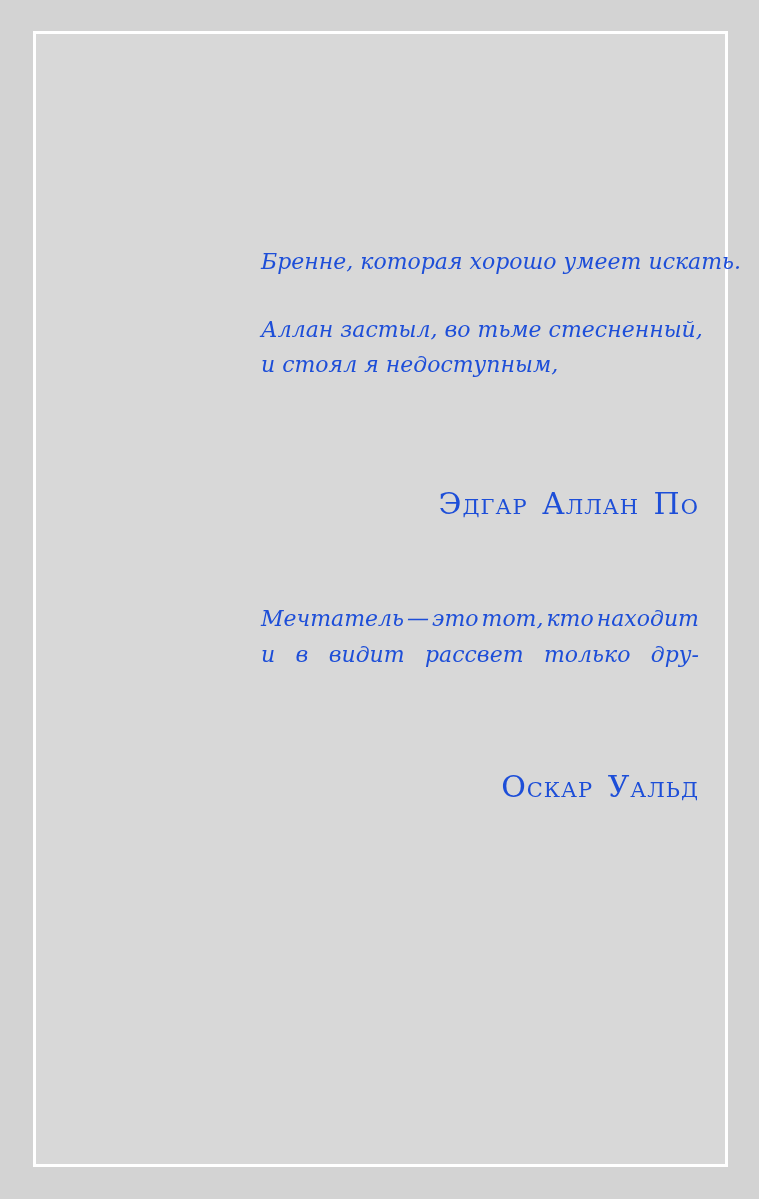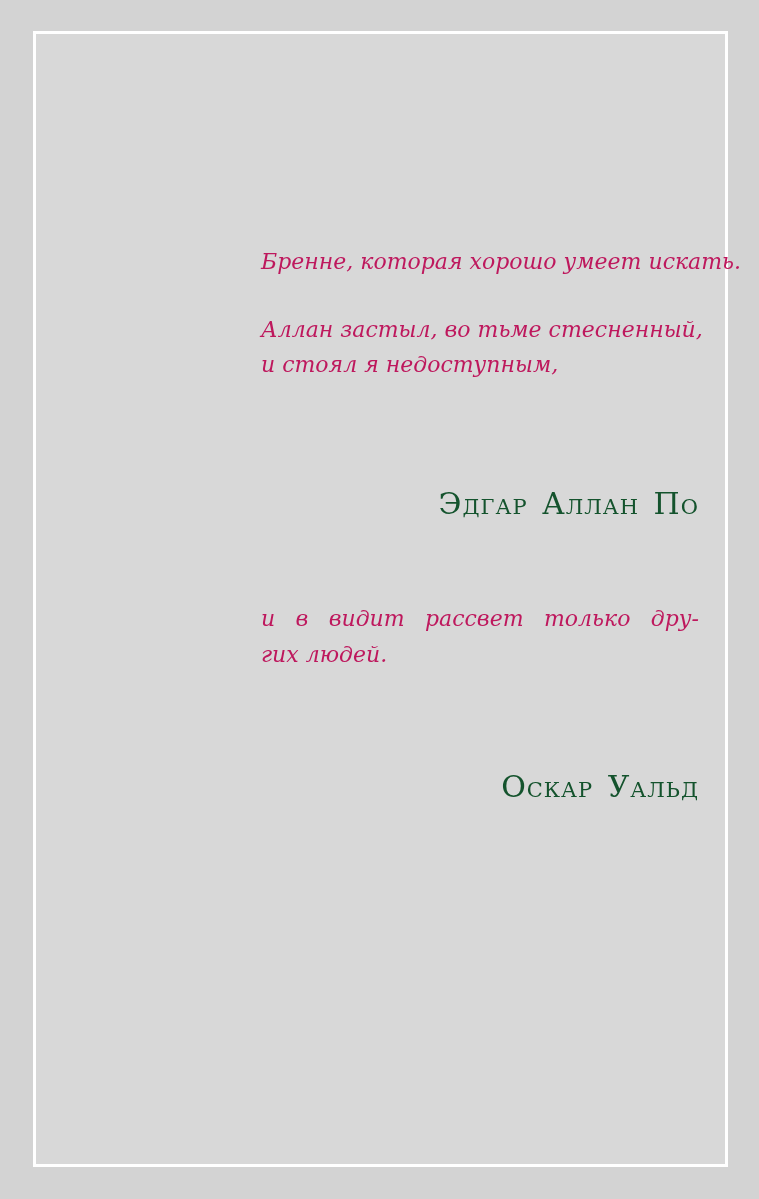--- a/index.html
+++ b/index.html
@@ -23,21 +23,21 @@
   .block {
     position: absolute;
     left: 261px;
     width: 438px;
   }
   .line {
     font-family: "DejaVu Serif", serif;
     font-style: italic;
     font-size: 22px;
     line-height: 35px;
-    color: #be185d;
+    color: #1d4ed8;
     white-space: nowrap;
   }
   .q1 { top: 244px; }
   .q2 { top: 312px; }
   .q3 { top: 601px; }
   .q3 .line { line-height: 36px; }
   .line.justify {
     display: flex;
     justify-content: space-between;
     white-space: normal;
@@ -45,21 +45,21 @@
   .line.justify span { white-space: nowrap; }
   .attribution {
     font-family: "DejaVu Serif", serif;
     font-style: normal;
     font-variant: small-caps;
     font-size: 30px;
     line-height: 36px;
     letter-spacing: 1px;
     word-spacing: 4px;
     text-align: right;
-    color: #14532d;
+    color: #1d4ed8;
   }
   .attr1 { top: 486px; }
   .attr2 { top: 769px; }
 </style>
 </head>
 <body>
 
 <div class="page">
 
   <div class="frame"></div>
@@ -70,25 +70,32 @@
 
   <section class="block q2">
     <div class="line">Аллан застыл, во тьме стесненный,</div>
     <div class="line">и стоял я недоступным,</div>
   </section>
 
   <div class="block attribution attr1">Эдгар Аллан По</div>
 
   <section class="block q3">
     <div class="line justify">
+        <span>Мечтатель</span>
+        <span>—</span>
+        <span>это</span>
+        <span>тот,</span>
+        <span>кто</span>
+        <span>находит</span>
+      </div>
+    <div class="line justify">
         <span>и</span>
         <span>в</span>
         <span>видит</span>
         <span>рассвет</span>
         <span>только</span>
         <span>дру-</span>
       </div>
-    <div class="line">гих людей.</div>
   </section>
 
   <div class="block attribution attr2">Оскар Уальд</div>
 
 </div>
 
 </body></html>

